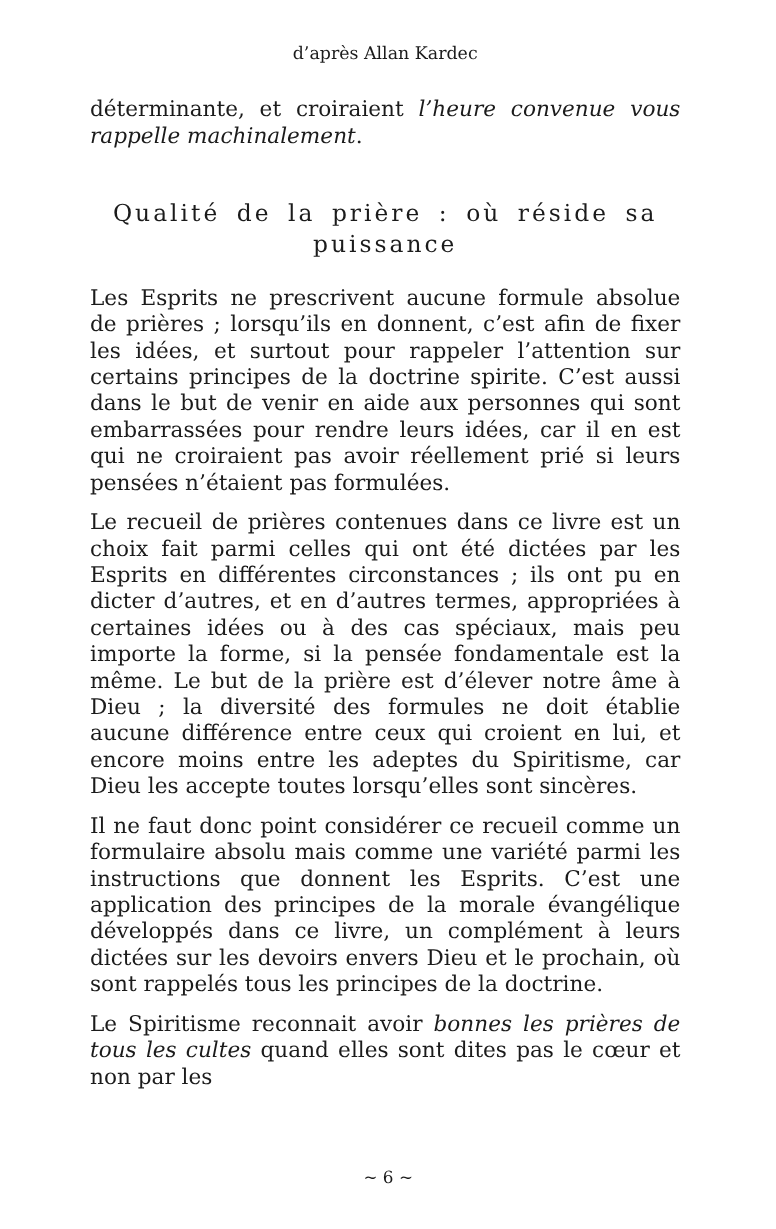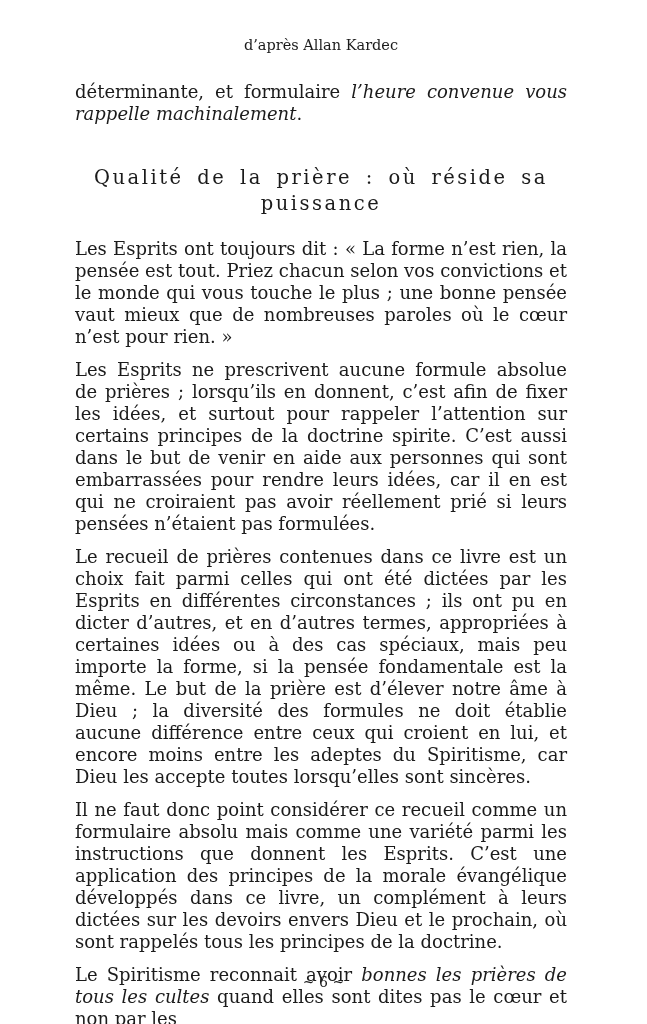--- a/index.html
+++ b/index.html
@@ -53,25 +53,24 @@
     line-height: 16px;
   }
 </style>
 </head>
 <body>
 
 <div class="page">
 
   <div class="running-header">d’après Allan Kardec</div>
 
-  <p class="para"><span>déterminante, et formulaire </span><em>l’heure convenue vous rappelle machinalement</em><span>.</span></p>
+  <p class="para"><span>déterminante, et croiraient </span><em>l’heure convenue vous rappelle machinalement</em><span>.</span></p>
 
   <h2 class="chapter-heading">Qualité de la prière&nbsp;: où réside sa puissance</h2>
 
-  <p class="para">Les Esprits ont toujours dit&nbsp;: «&nbsp;La forme n’est rien, la pensée est tout. Priez chacun selon vos convictions et le monde qui vous touche le plus&nbsp;; une bonne pensée vaut mieux que de nombreuses paroles où le cœur n’est pour rien.&nbsp;»</p>
 
   <p class="para">Les Esprits ne prescrivent aucune formule absolue de prières&nbsp;; lorsqu’ils en donnent, c’est afin de fixer les idées, et surtout pour rappeler l’attention sur certains principes de la doctrine spirite. C’est aussi dans le but de venir en aide aux personnes qui sont embarrassées pour rendre leurs idées, car il en est qui ne croiraient pas avoir réellement prié si leurs pensées n’étaient pas formulées.</p>
 
   <p class="para">Le recueil de prières contenues dans ce livre est un choix fait parmi celles qui ont été dictées par les Esprits en différentes circonstances&nbsp;; ils ont pu en dicter d’autres, et en d’autres termes, appropriées à certaines idées ou à des cas spéciaux, mais peu importe la forme, si la pensée fondamentale est la même. Le but de la prière est d’élever notre âme à Dieu&nbsp;; la diversité des formules ne doit établie aucune différence entre ceux qui croient en lui, et encore moins entre les adeptes du Spiritisme, car Dieu les accepte toutes lorsqu’elles sont sincères.</p>
 
   <p class="para">Il ne faut donc point considérer ce recueil comme un formulaire absolu mais comme une variété parmi les instructions que donnent les Esprits. C’est une application des principes de la morale évangélique développés dans ce livre, un complément à leurs dictées sur les devoirs envers Dieu et le prochain, où sont rappelés tous les principes de la doctrine.</p>
 
   <p class="para"><span>Le Spiritisme reconnait avoir </span><em>bonnes les prières de tous les cultes</em><span> quand elles sont dites pas le cœur et non par les</span></p>
 
 </div>

